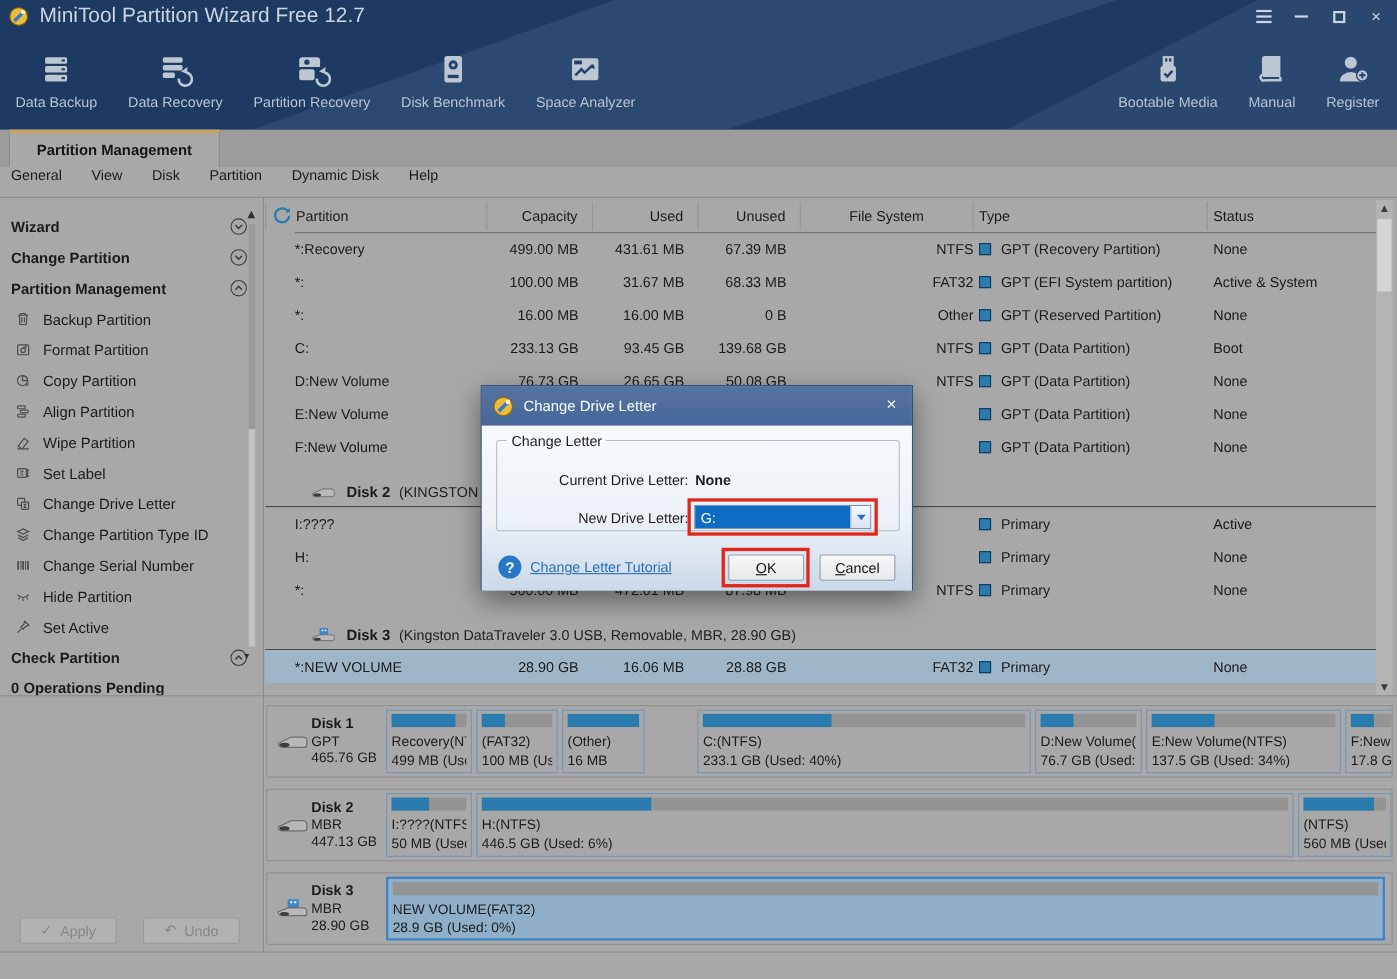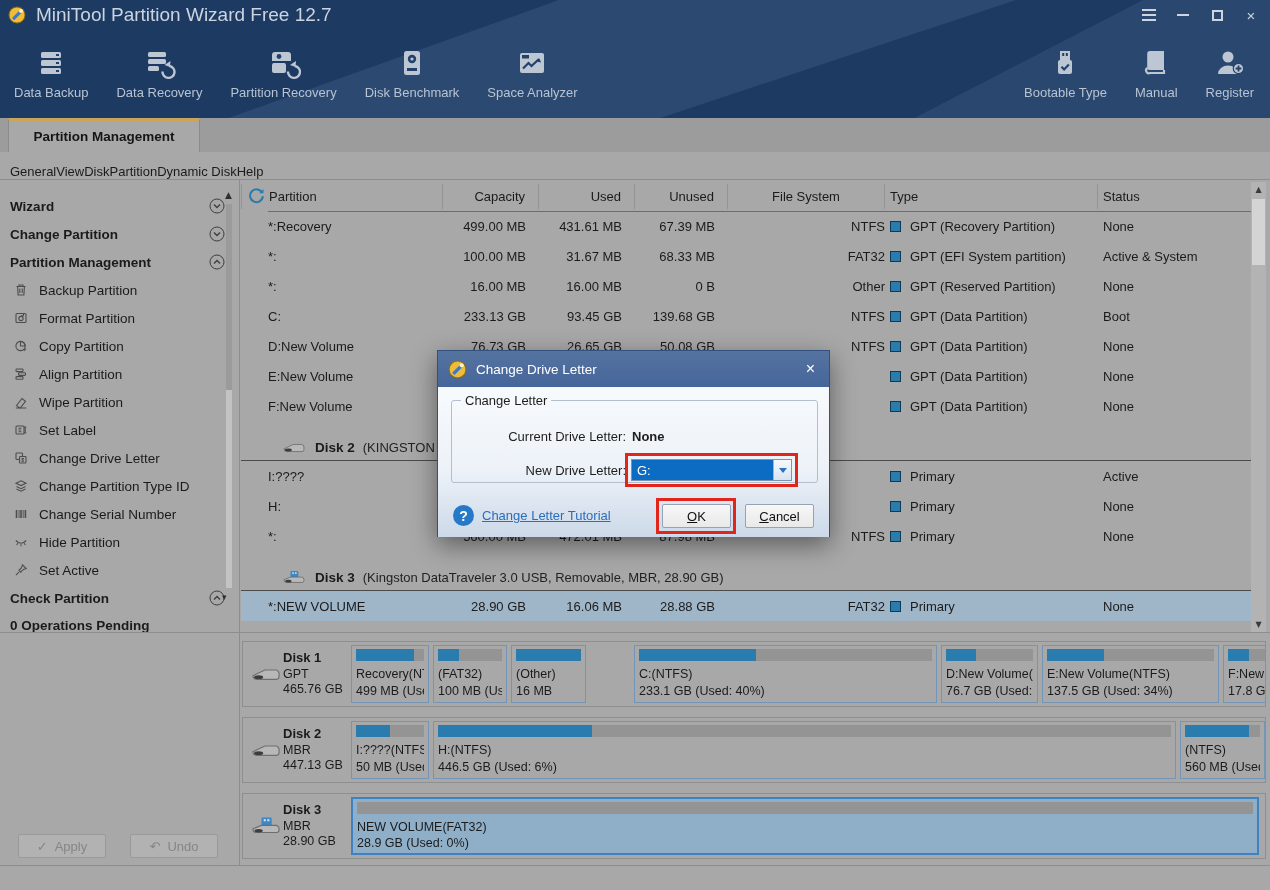--- a/index.html
+++ b/index.html
@@ -30,21 +30,21 @@
   .tb-item{display:flex;flex-direction:column;align-items:center;gap:5px;padding:2px 10px;cursor:default;}
   .tb-item .icn svg{width:34px;height:34px;display:block;}
   .tb-label{font-size:13px;color:#b9c3d1;white-space:nowrap;}
 
   
   #tabstrip{position:absolute;left:0;top:118px;width:100%;height:34px;background:#9c9c9c;}
   #tab-active{position:absolute;left:8px;top:0;width:192px;height:34px;background:#a8a8a8;
      border-left:1px solid #8b8b8b;border-right:1px solid #8b8b8b;border-top:3px solid #c8a45c;
      display:flex;align-items:center;justify-content:center;font-weight:bold;font-size:13.5px;color:#151515;}
   #menubar{position:absolute;left:0;top:152px;width:100%;height:28px;background:#a8a8a8;
-     border-bottom:1px solid #8d8d8d;display:flex;align-items:flex-end;padding-left:10px;}
+     border-bottom:1px solid #8d8d8d;display:flex;align-items:flex-start;padding-left:10px;gap:27px;}
   .menu-item{font-size:13px;color:#1b1b1b;cursor:default;}
 
   
   #sidebar{position:absolute;left:0;top:180px;width:240px;height:686px;background:#a8a8a8;
      border-right:1px solid #8d8d8d;padding-top:12px;}
   .sb-section{height:28px;display:flex;align-items:center;padding:0 14px 0 10px;cursor:default;}
   .sb-sec-label{font-weight:bold;font-size:13.5px;flex:1;}
   .sb-section .icn svg{width:16px;height:16px;display:block;}
   .sb-item{height:28px;display:flex;align-items:center;gap:11px;padding-left:14px;font-size:13.5px;cursor:default;}
   .sb-item .icn svg{width:14px;height:14px;display:block;}
@@ -249,21 +249,21 @@
           <div class="tb-item">
             <span class="icn">
               <svg viewBox="0 0 34 34">
                 <rect x="12" y="5" width="10" height="9" fill="#bdc6d3"></rect>
                 <rect x="14.2" y="7" width="2" height="3" fill="#24416b"></rect>
                 <rect x="17.8" y="7" width="2" height="3" fill="#24416b"></rect>
                 <rect x="10" y="14" width="14" height="14" rx="2" fill="#bdc6d3"></rect>
                 <path d="M13.5 20.8 l2.6 2.7 4.8 -5" stroke="#24416b" stroke-width="2.2" fill="none"></path>
               </svg>
             </span>
-            <span class="tb-label">Bootable Type</span>
+            <span class="tb-label">Bootable Media</span>
           </div>
           <div class="tb-item">
             <span class="icn">
               <svg viewBox="0 0 34 34">
                 <path d="M11 5 h14 v19 h-14 a2.8 2.8 0 0 1 -2.8 -2.8 v-13.4 a2.8 2.8 0 0 1 2.8 -2.8 z" fill="#bdc6d3"></path>
                 <path d="M8.5 22 a2.8 2.8 0 0 0 2.5 5 h14 v-3" fill="none" stroke="#bdc6d3" stroke-width="2.2"></path>
               </svg>
             </span>
             <span class="tb-label">Manual</span>
           </div>

